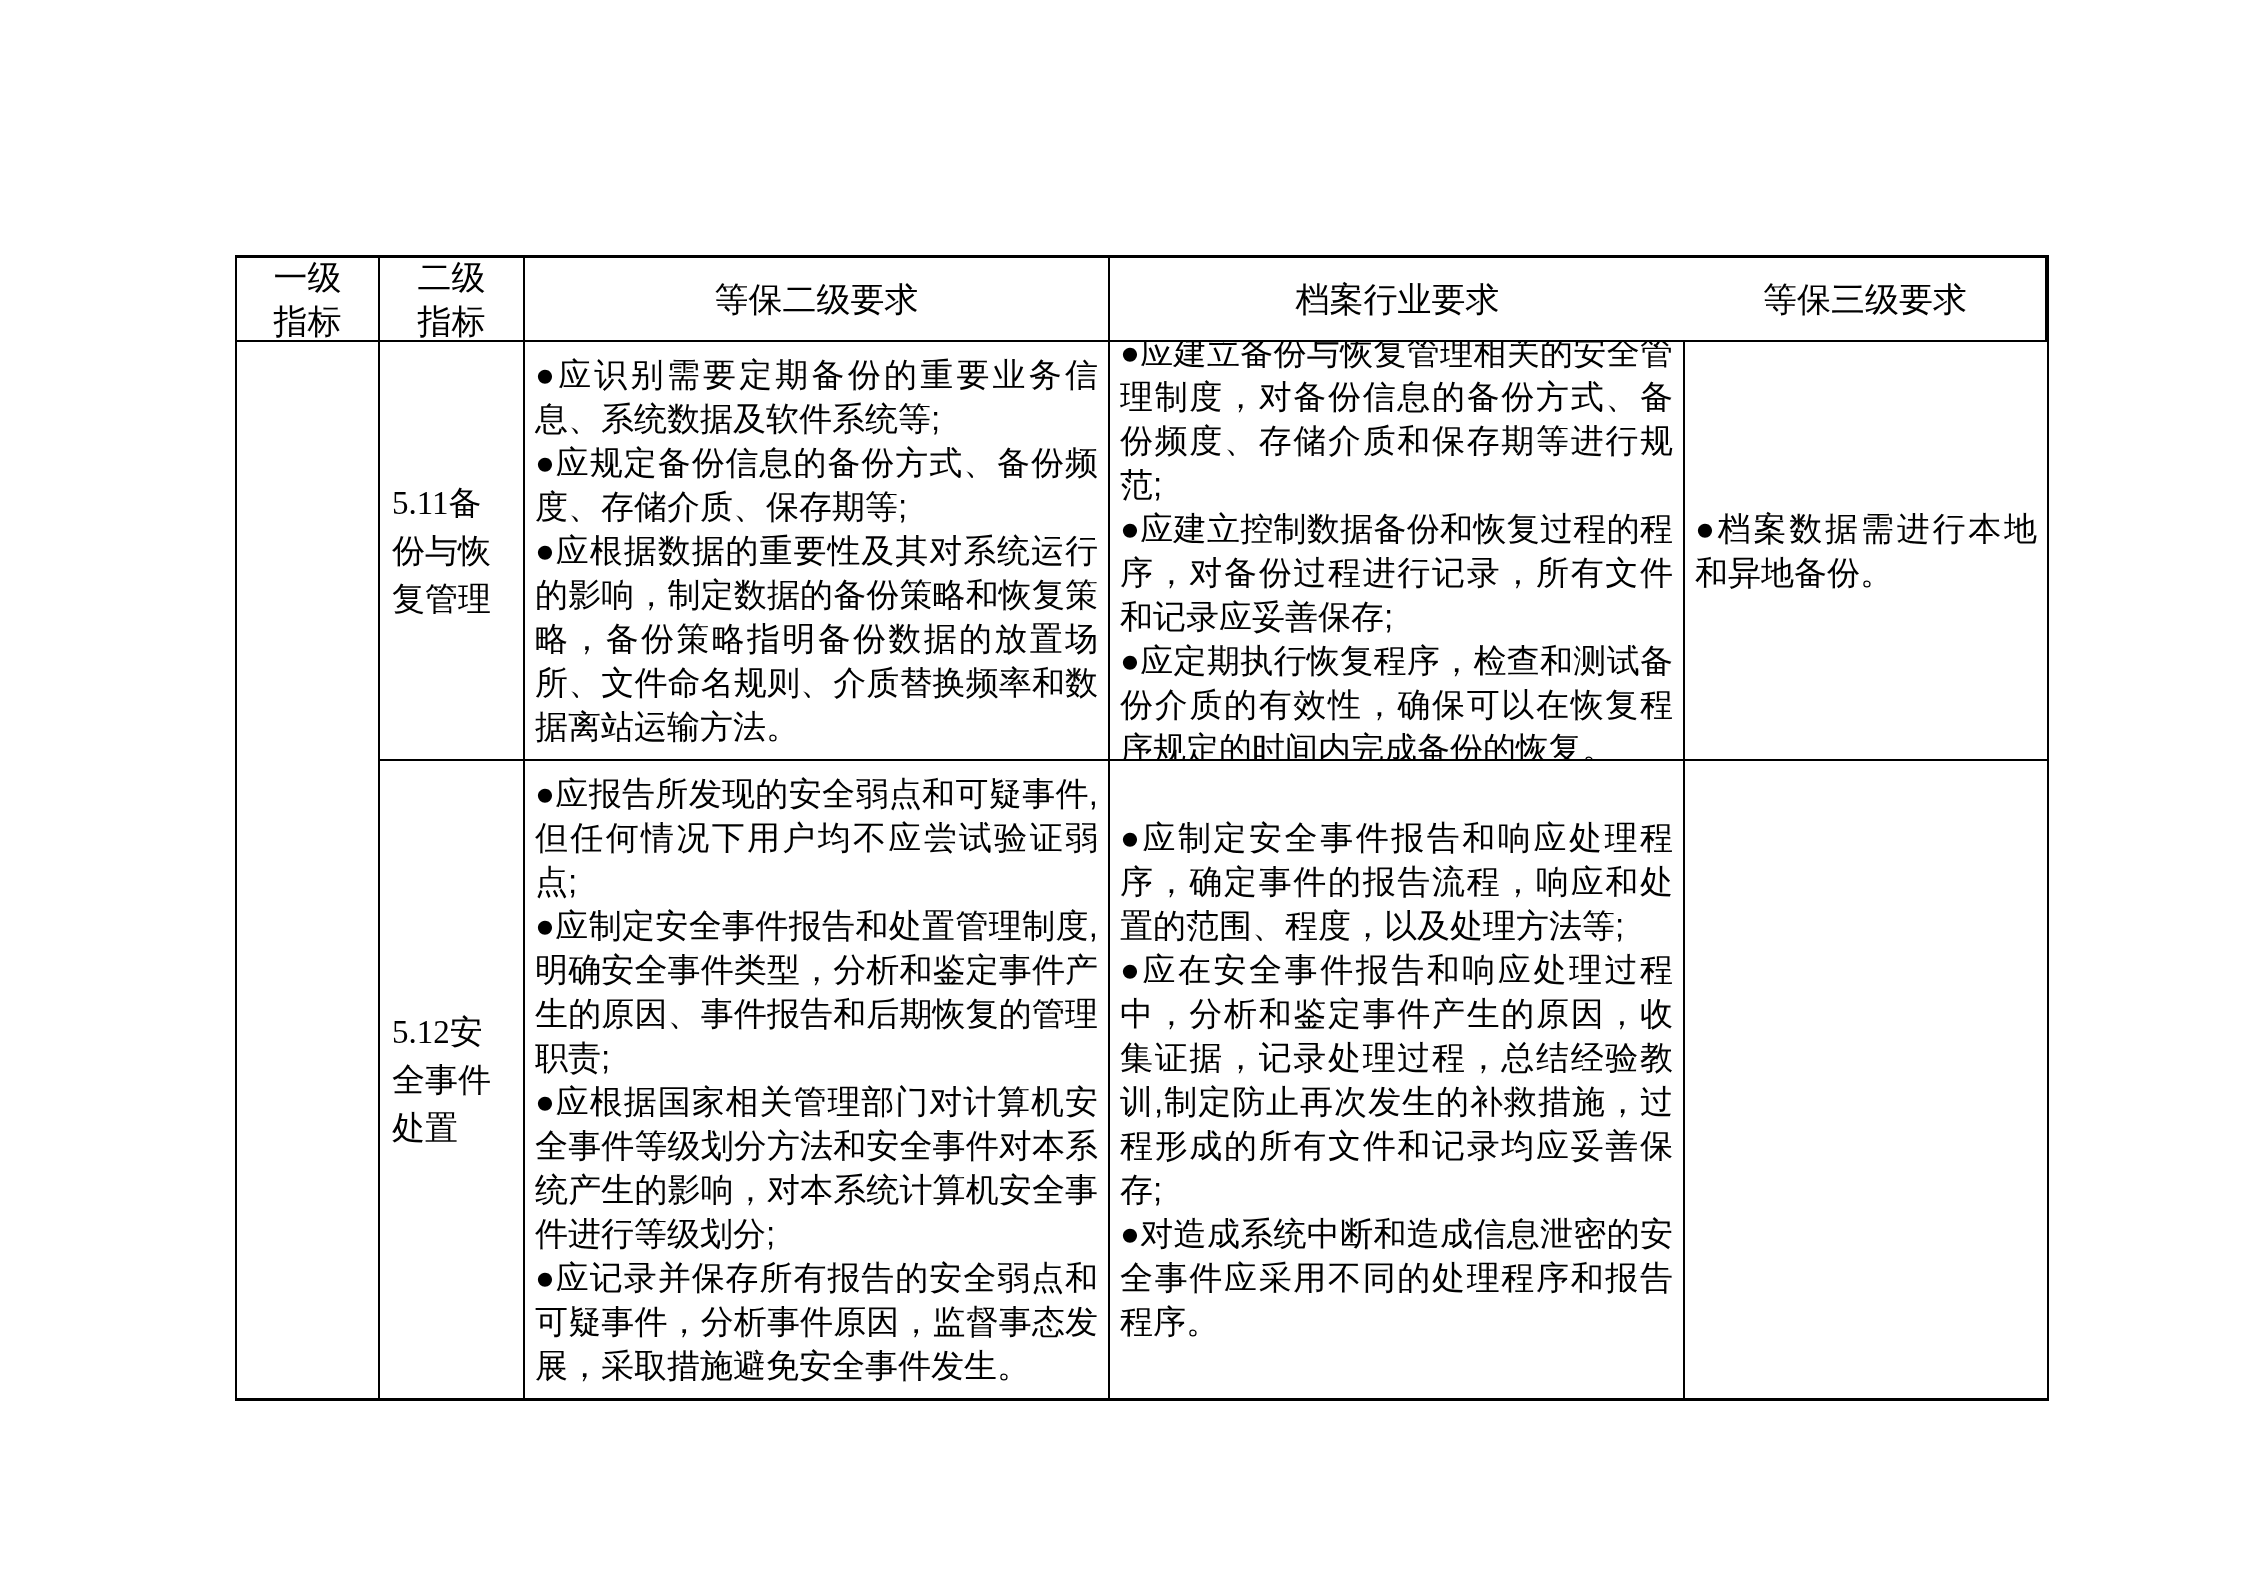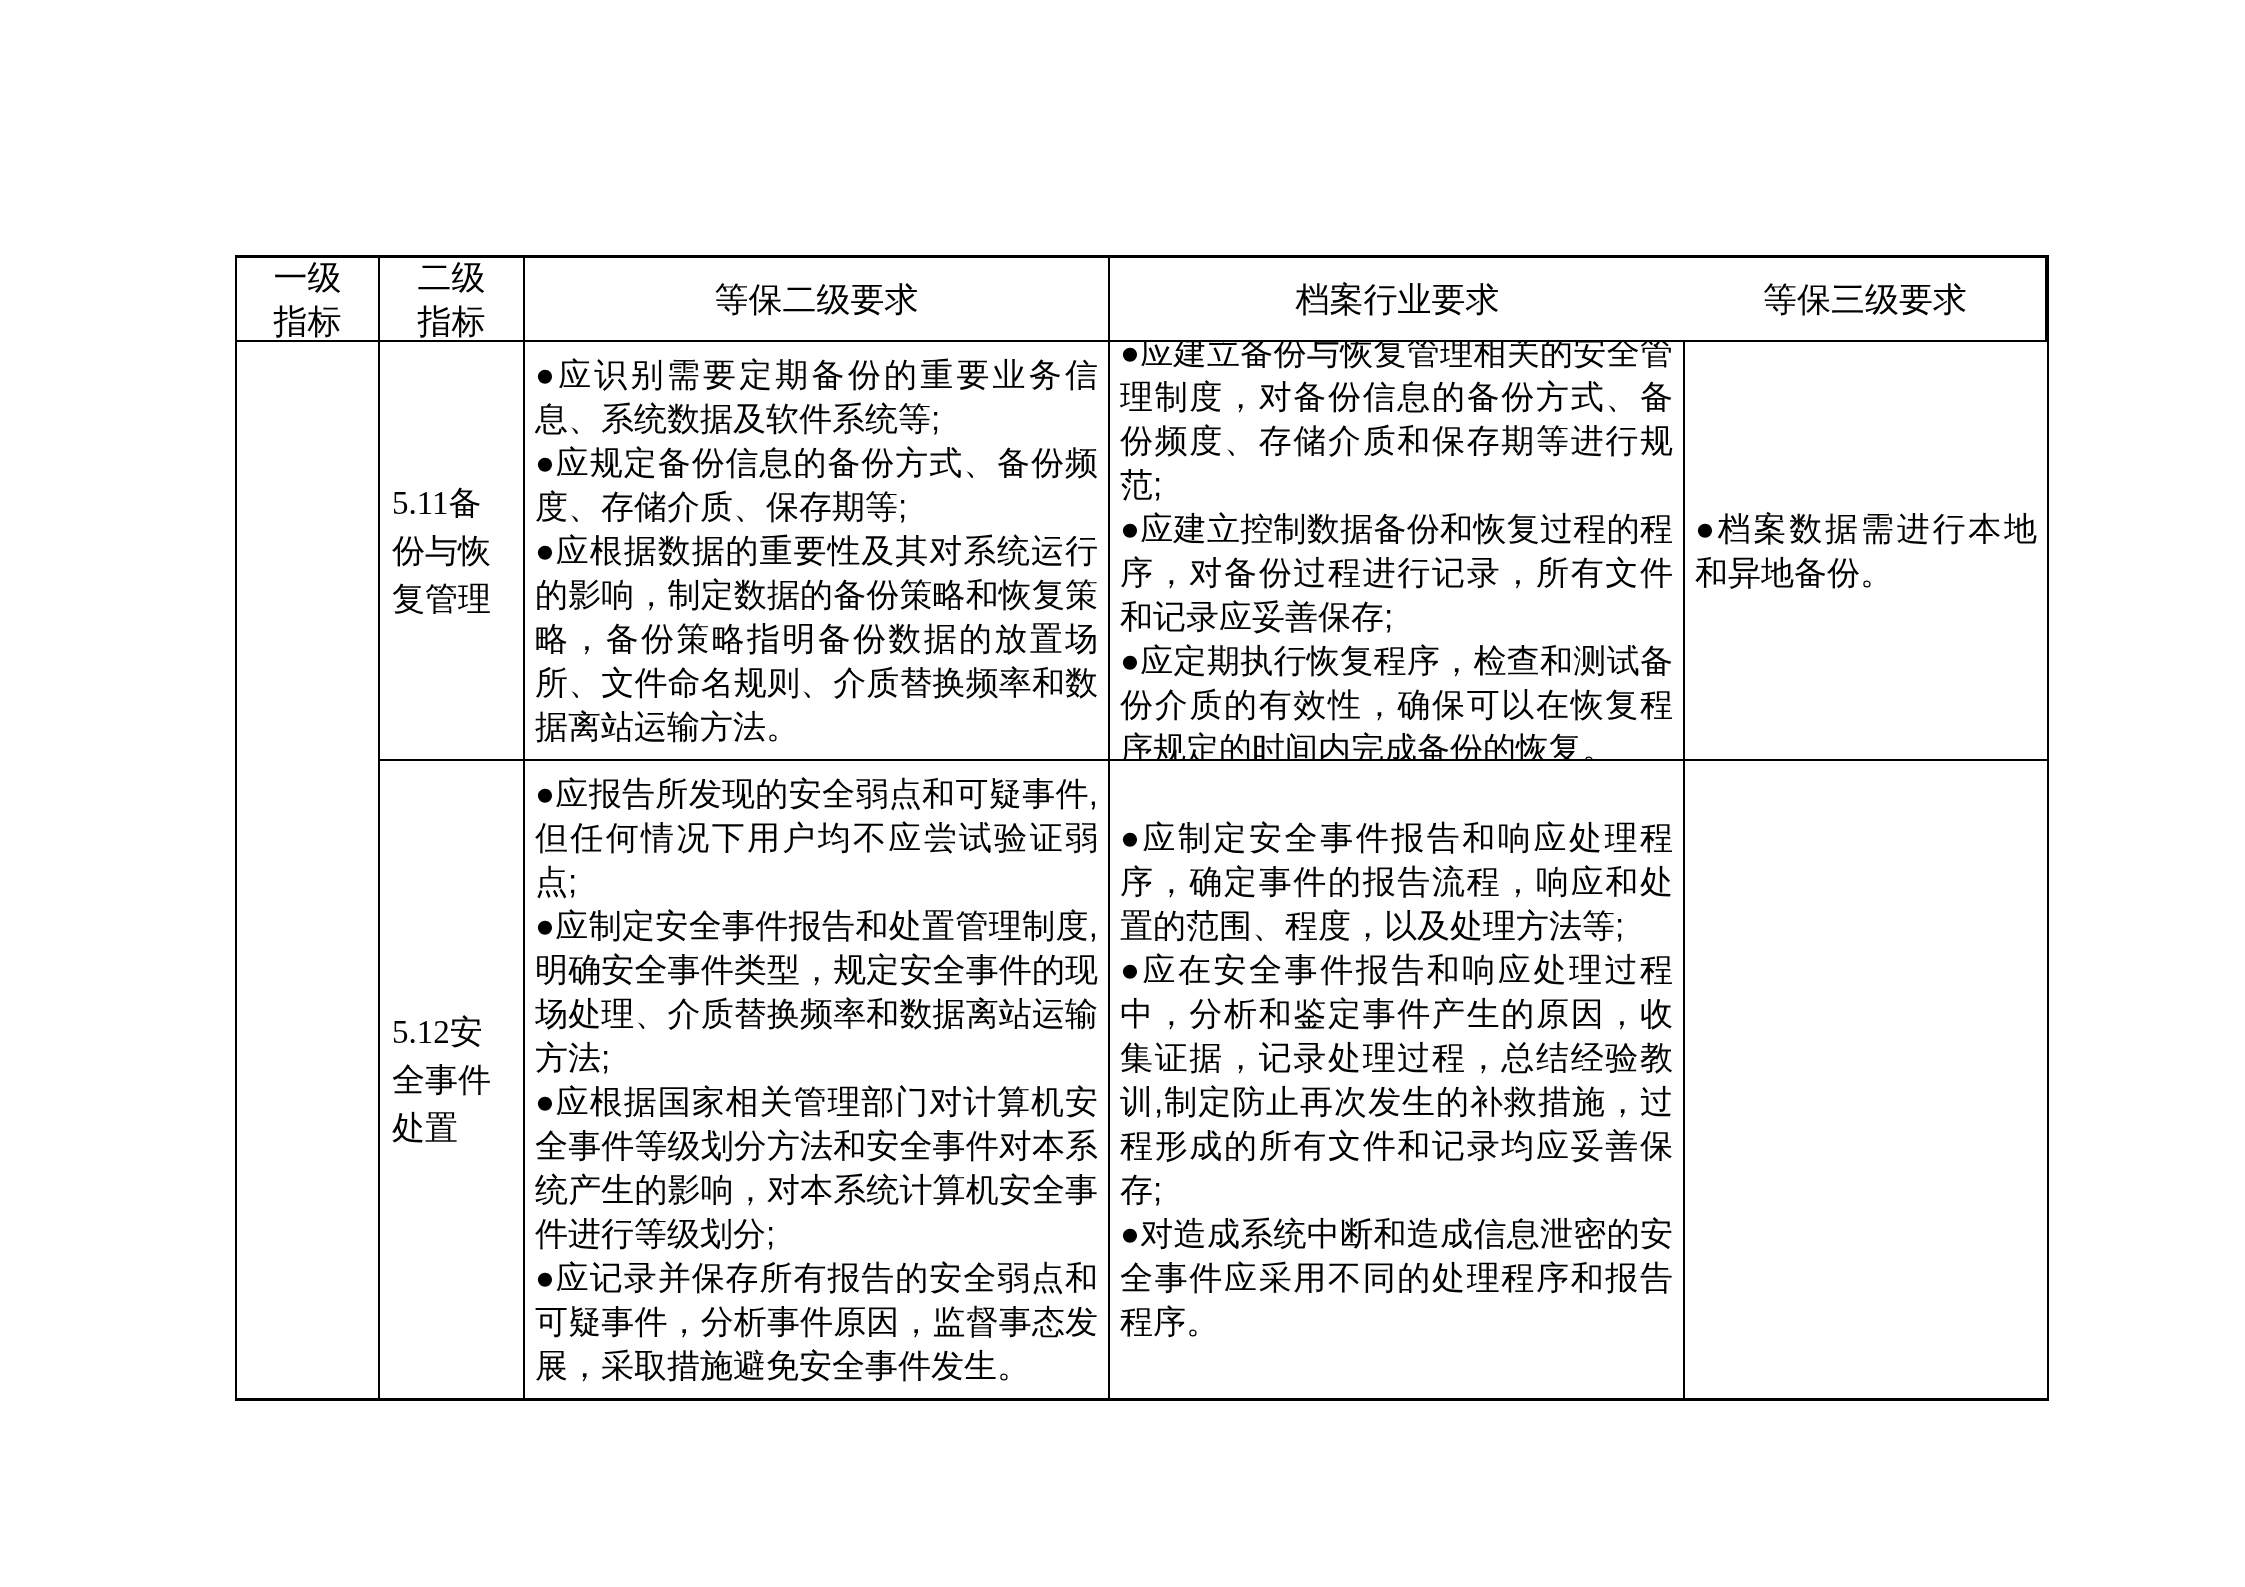--- a/index.html
+++ b/index.html
@@ -121,21 +121,21 @@
         <p>●档案数据需进行本地和异地备份。</p>
       </div>
     </div>
 
     <div class="cell level2-cell last-row">
       <div><span class="code">5.12</span><span>安全事件处置</span></div>
     </div>
     <div class="cell req-cell last-row">
       <div class="req-body">
         <p>●应报告所发现的安全弱点和可疑事件,但任何情况下用户均不应尝试验证弱点;</p>
-        <p>●应制定安全事件报告和处置管理制度,明确安全事件类型，规定安全事件的现场处理、介质替换频率和数据离站运输方法;</p>
+        <p>●应制定安全事件报告和处置管理制度,明确安全事件类型，分析和鉴定事件产生的原因、事件报告和后期恢复的管理职责;</p>
         <p>●应根据国家相关管理部门对计算机安全事件等级划分方法和安全事件对本系统产生的影响，对本系统计算机安全事件进行等级划分;</p>
         <p>●应记录并保存所有报告的安全弱点和可疑事件，分析事件原因，监督事态发展，采取措施避免安全事件发生。</p>
       </div>
     </div>
     <div class="cell req-cell last-row">
       <div class="req-body">
         <p>●应制定安全事件报告和响应处理程序，确定事件的报告流程，响应和处置的范围、程度，以及处理方法等;</p>
         <p>●应在安全事件报告和响应处理过程中，分析和鉴定事件产生的原因，收集证据，记录处理过程，总结经验教训,制定防止再次发生的补救措施，过程形成的所有文件和记录均应妥善保存;</p>
         <p>●对造成系统中断和造成信息泄密的安全事件应采用不同的处理程序和报告程序。</p>
       </div>

